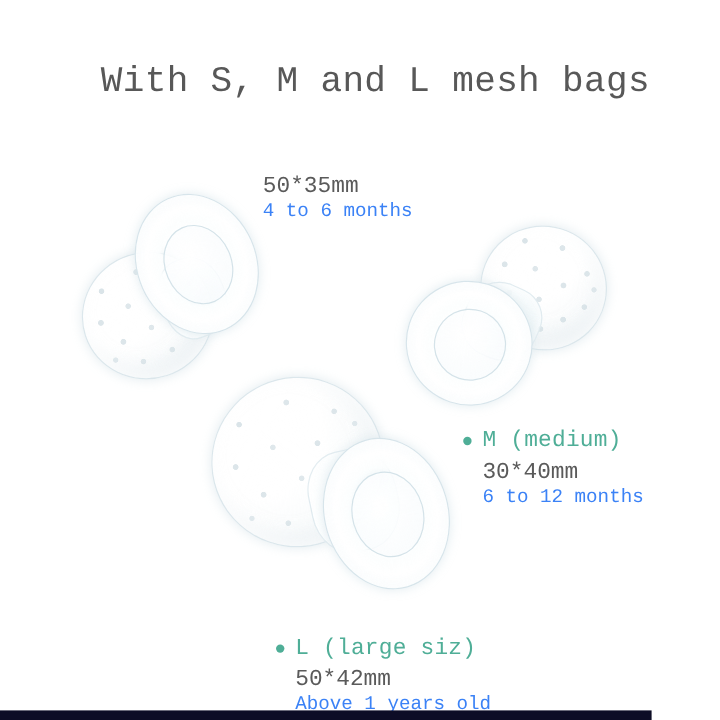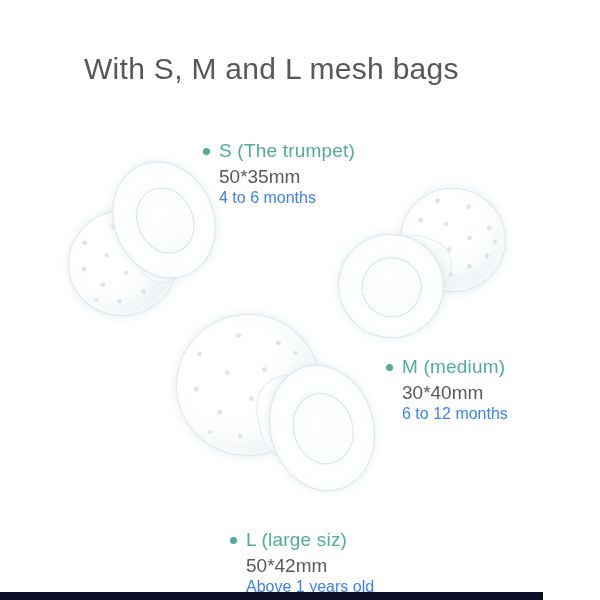--- a/index.html
+++ b/index.html
@@ -11,20 +11,21 @@
   body {
     font-family: "Liberation Sans", sans-serif;
   }
 
   #page {
     position: relative;
     width: 543px;
     height: 600px;
     background: #ffffff;
     overflow: hidden;
+    font-family: Liberation Mono, monospace;
   }
 
   
   .title {
     position: absolute;
     left: 84px;
     top: 52px;
     font-size: 30px;
     font-weight: 400;
     color: #585858;
@@ -156,24 +157,20 @@
 
   <div class="product" style="left:62px; top:158px; width:150px; height:165px;">
     <div class="piece bulb" style="left:6px; top:52px; width:108px; height:104px; transform:rotate(-18deg);">
       <div class="dimples"></div>
     </div>
     <div class="piece neck" style="left:72px; top:56px; width:52px; height:66px; border-radius:42% 46% 44% 40%; transform:rotate(-20deg);"></div>
     <div class="piece ring" style="left:52px; top:2px; width:98px; height:118px; transform:rotate(-24deg);"></div>
   </div>
 
   <div class="callout" style="left:203px; top:140px;">
-    <div class="head">
-      <span class="bullet"></span>
-      <span>S  (The trumpet)</span>
-    </div>
     <div class="size indent">50*35mm</div>
     <div class="age indent">4 to 6 months</div>
   </div>
 
   <div class="product" style="left:338px; top:188px; width:166px; height:150px;">
     <div class="piece bulb" style="left:62px; top:0px; width:104px; height:102px; transform:rotate(22deg);">
       <div class="dimples"></div>
     </div>
     <div class="piece neck" style="left:48px; top:48px; width:62px; height:62px; border-radius:44% 40% 46% 42%; transform:rotate(24deg);"></div>
     <div class="piece ring" style="left:0px; top:46px; width:104px; height:102px; transform:rotate(18deg);"></div>

